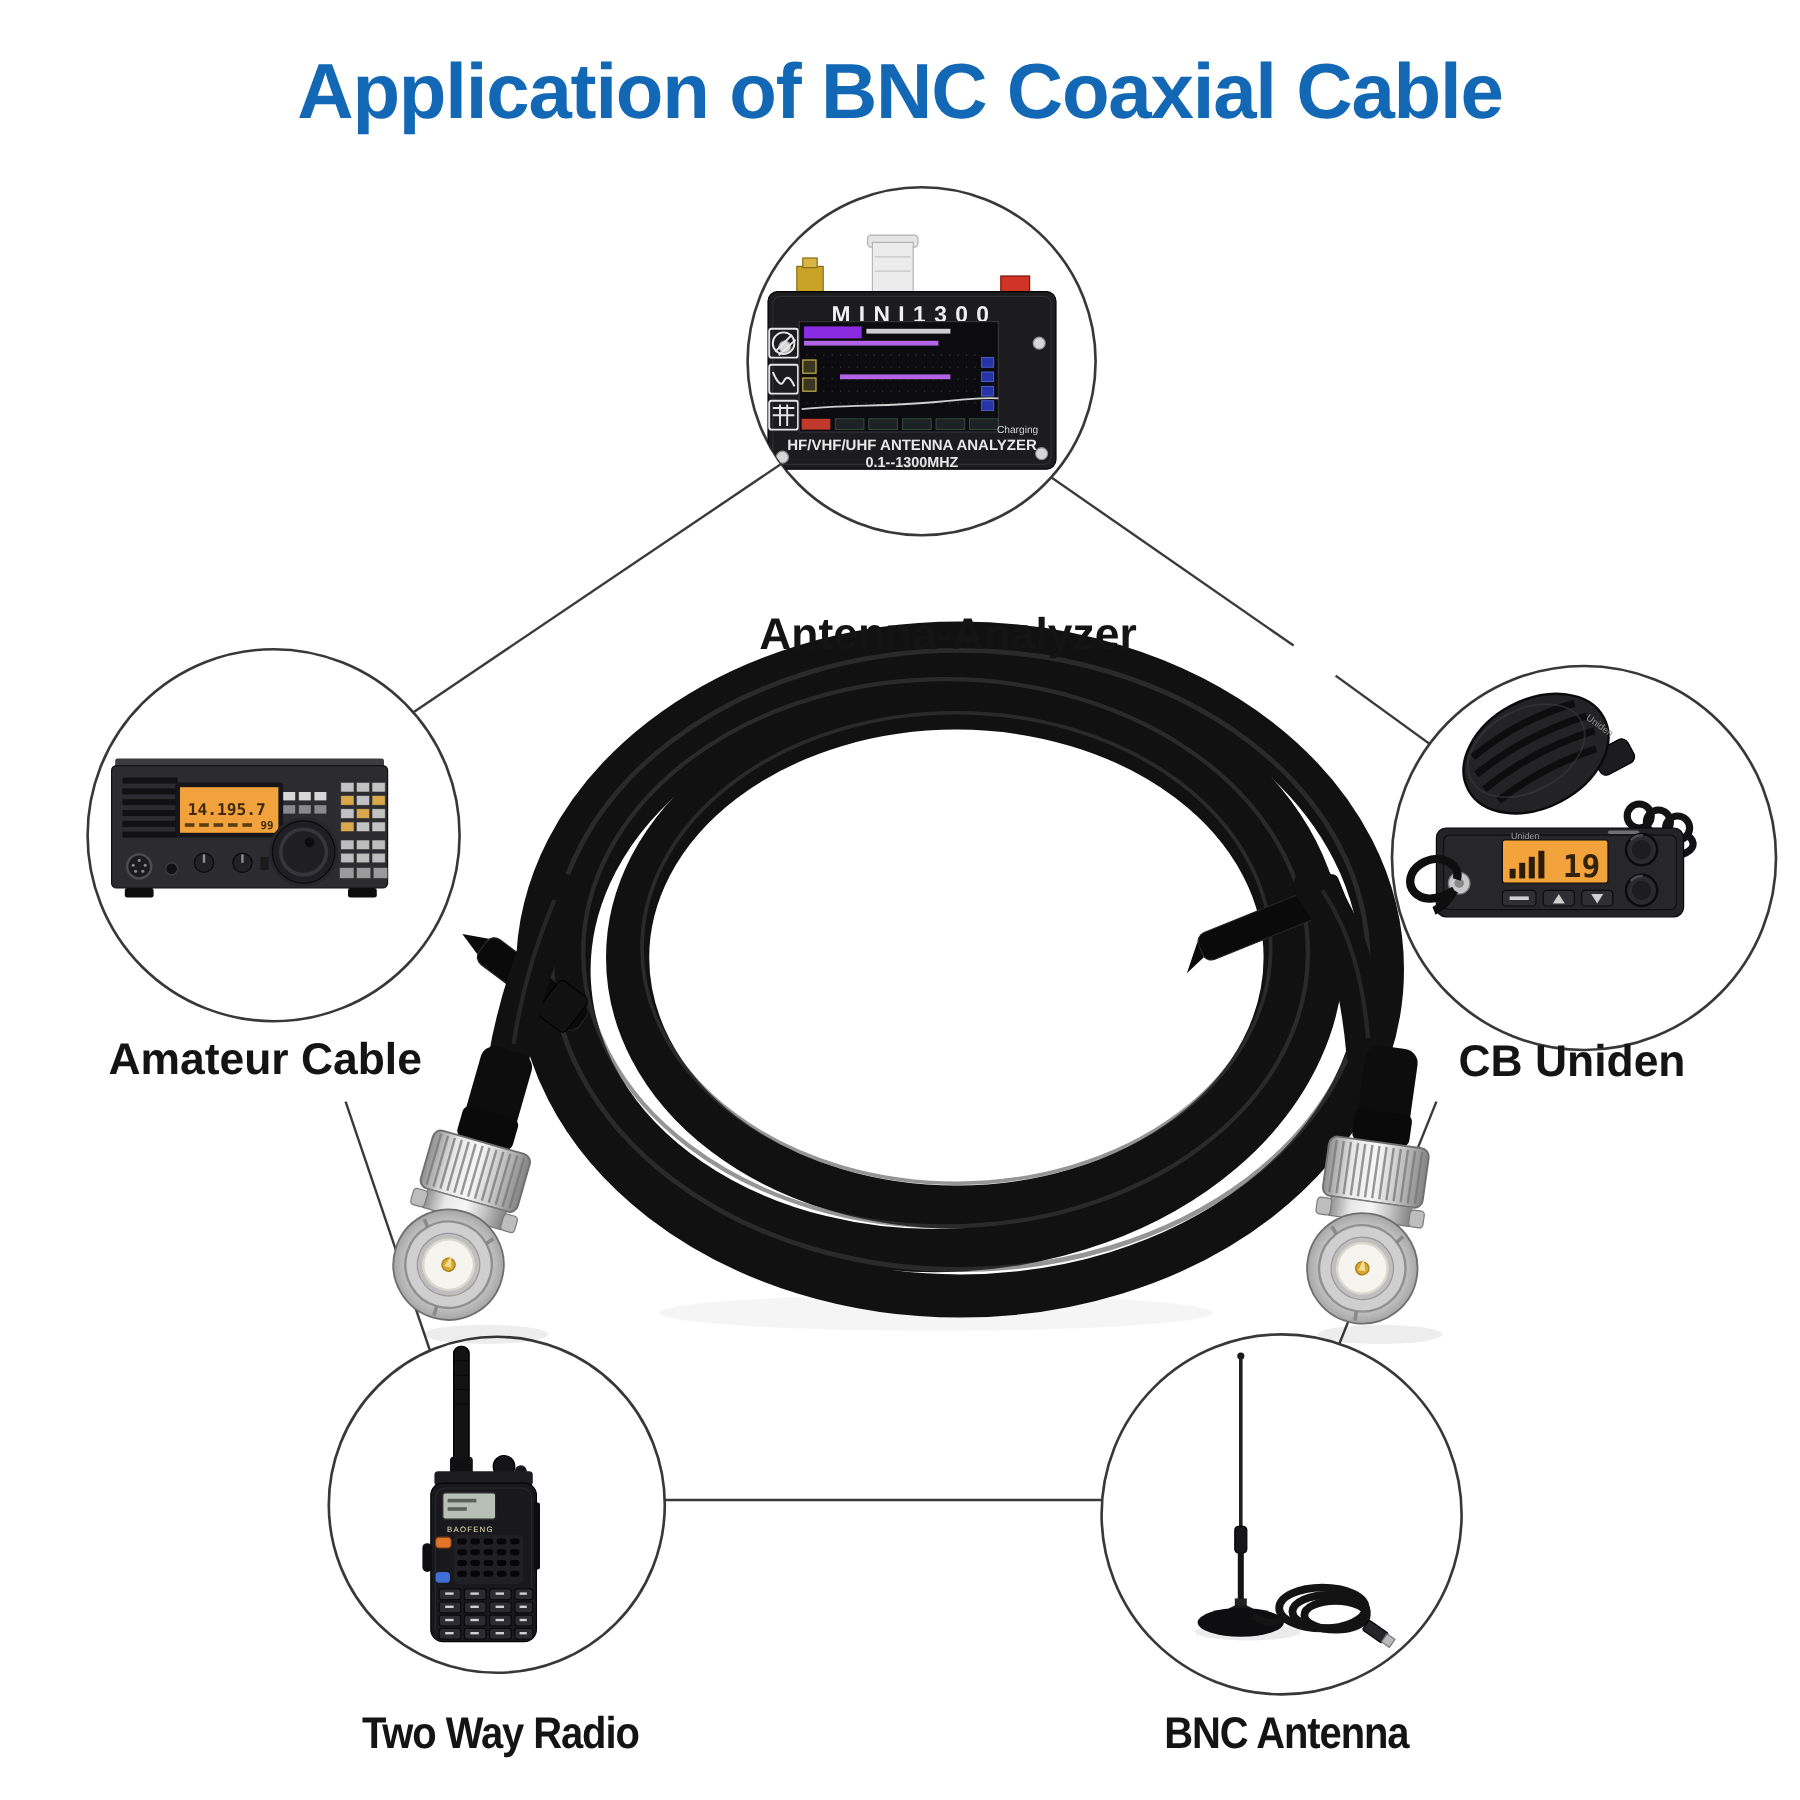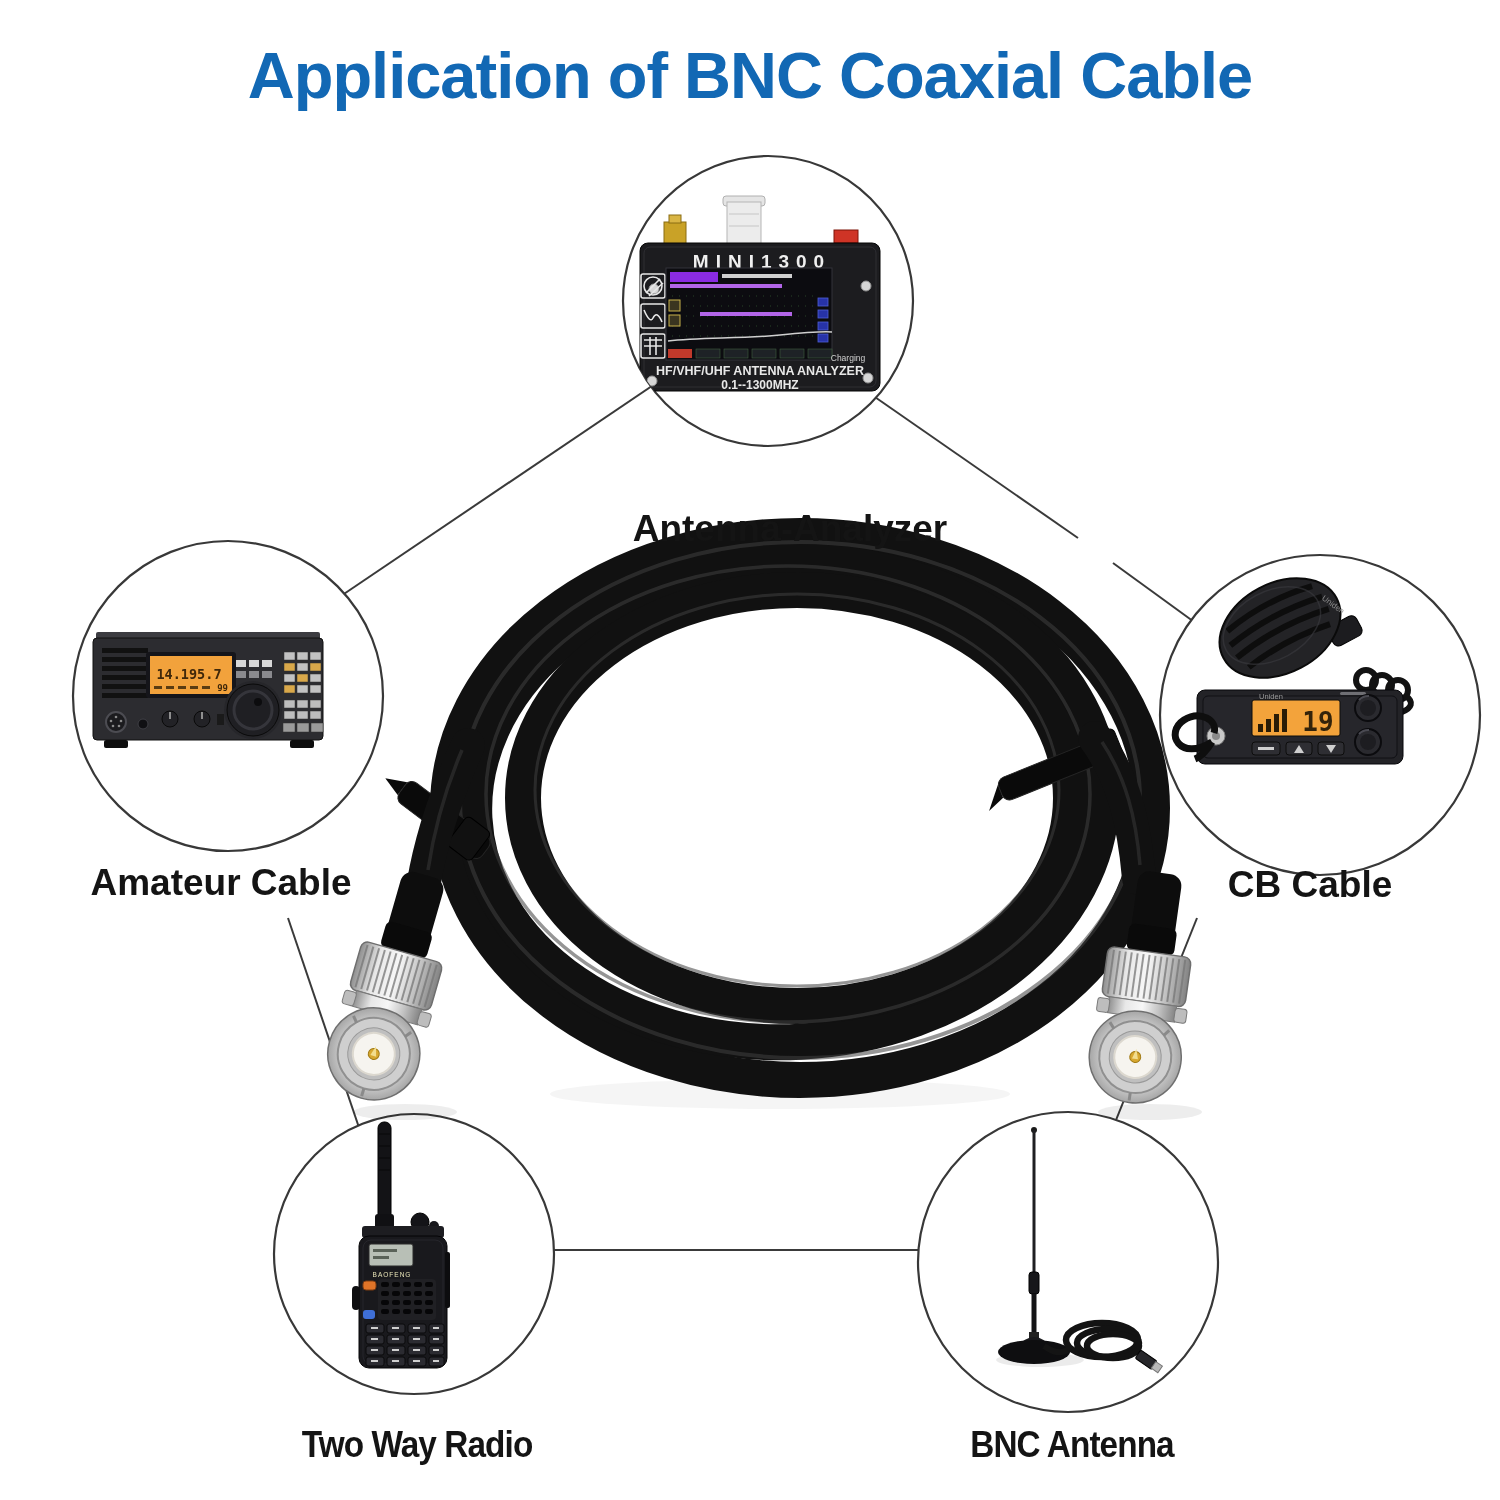--- a/index.html
+++ b/index.html
@@ -420,17 +420,17 @@
       <path d="M1095,738 C1122,775 1134,820 1139,878" fill="none" stroke="#111111" stroke-width="34" stroke-linecap="round"></path>
       <path d="M1102,742 C1126,778 1136,818 1140,865" fill="none" stroke="#3c3c3c" stroke-width="3.5" opacity=".5"></path>
 
       <use href="#bnc-connector" transform="translate(403,952) rotate(16)"></use>
       <use href="#bnc-connector" transform="translate(1150,952) rotate(8)"></use>
     </g>
   </svg>
 
   <div class="lbl" style="left:790px;top:484px;margin-top:24px;">Antenna-Analyzer</div>
   <div class="lbl" style="left:221px;top:862px;">Amateur Cable</div>
-  <div class="lbl" style="left:1310px;top:864px;">CB Cable</div>
+  <div class="lbl" style="left:1310px;top:864px;">CB Uniden</div>
   <div class="lbl cond" style="left:417px;top:1424px;">Two Way Radio</div>
   <div class="lbl cond" style="left:1072px;top:1424px;">BNC Antenna</div>
 
 </div>
 
 </body></html>

